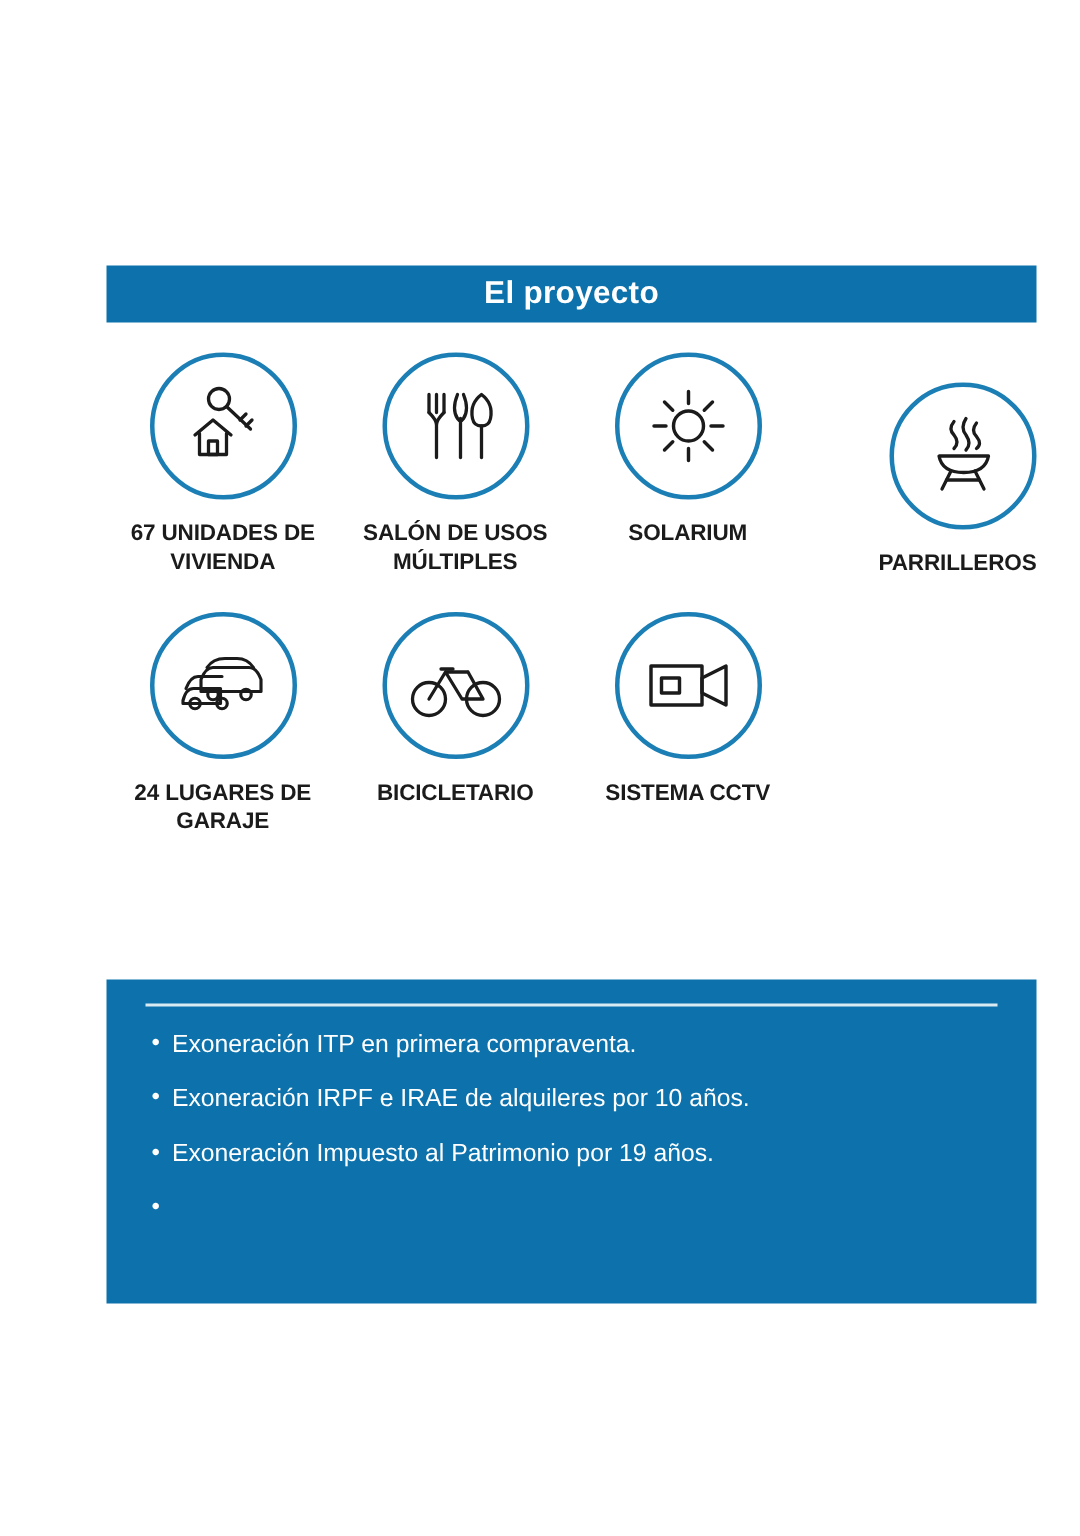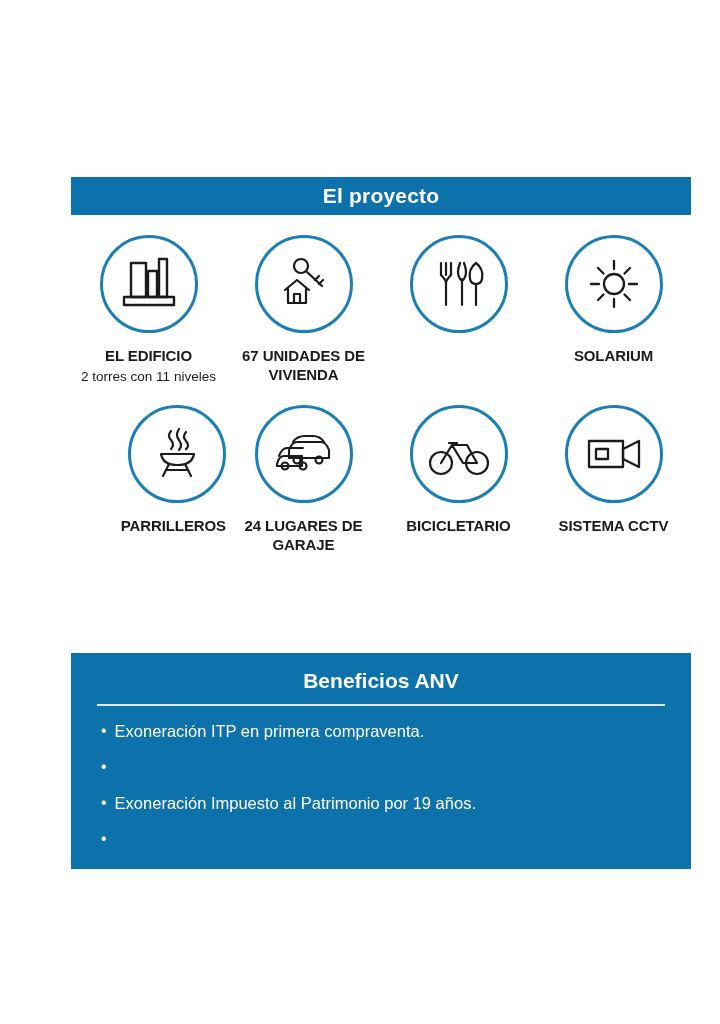--- a/index.html
+++ b/index.html
@@ -126,36 +126,20 @@
 <body>
 
 <div class="page">
 
   <div class="bar" id="project-bar">
     <span class="bar-title">El proyecto</span>
   </div>
 
   <div class="features">
 
-    <div class="feature">
-      <div class="circle">
-        <span>
-          <svg width="62" height="58" viewBox="0 0 62 58">
-            <g fill="none" stroke="#1b1b1b" stroke-width="2.4" stroke-linejoin="round" stroke-linecap="round">
-              <rect x="13" y="8" width="15" height="34"></rect>
-              <rect x="30" y="16" width="9" height="26"></rect>
-              <rect x="41" y="4" width="8" height="38"></rect>
-              <rect x="6" y="42" width="50" height="8"></rect>
-            </g>
-          </svg>
-        </span>
-      </div>
-      <div class="f-title">EL EDIFICIO</div>
-      <div class="f-sub">2 torres con 11 niveles</div>
-    </div>
 
     <div class="feature">
       <div class="circle">
         <span>
           <svg width="62" height="62" viewBox="0 0 62 62">
             <g fill="none" stroke="#1b1b1b" stroke-width="2.2" stroke-linejoin="round" stroke-linecap="round">
               <circle cx="28" cy="13" r="7"></circle>
               <path d="M33 18 L49 33"></path>
               <path d="M42 27 l4 -4"></path>
               <path d="M46 31 l4 -4"></path>
@@ -178,20 +162,21 @@
               <path d="M11 20 q5 5 5 8 V50"></path>
               <path d="M21 20 q-5 5 -5 8"></path>
               <path d="M30 8 q-4 10 0 16 q2 3 4 0 q4 -6 0 -16"></path>
               <path d="M32 24 V50"></path>
               <path d="M46 8 q8 6 6 16 q-1 5 -6 5 q-5 0 -6 -5 q-2 -10 6 -16 Z"></path>
               <path d="M46 29 V50"></path>
             </g>
           </svg>
         </span>
       </div>
+      <div class="f-title">SALÓN DE USOS MÚLTIPLES</div>
       <div class="f-sub"></div>
     </div>
 
     <div class="feature">
       <div class="circle">
         <span>
           <svg width="58" height="58" viewBox="0 0 58 58">
             <g fill="none" stroke="#1b1b1b" stroke-width="2.3" stroke-linecap="round">
               <circle cx="29" cy="29" r="10"></circle>
               <path d="M29 6 V14 M29 44 V52 M6 29 H14 M44 29 H52
@@ -274,29 +259,29 @@
           </svg>
         </span>
       </div>
       <div class="f-title">SISTEMA CCTV</div>
       <div class="f-sub"></div>
     </div>
 
   </div>
 
   <div id="benefits-panel">
-    <div id="benefits-title">Beneficios ANV</div>
     <div class="divider"></div>
 
     <div class="benefit">
       <span class="bullet">•</span>
       <span>Exoneración ITP en primera compraventa.</span>
     </div>
     <div class="benefit">
       <span class="bullet">•</span>
+      <span>Exoneración IRPF e IRAE de alquileres por 10 años.</span>
     </div>
     <div class="benefit">
       <span class="bullet">•</span>
       <span>Exoneración Impuesto al Patrimonio por 19 años.</span>
     </div>
     <div class="benefit">
       <span class="bullet">•</span>
     </div>
   </div>
 

